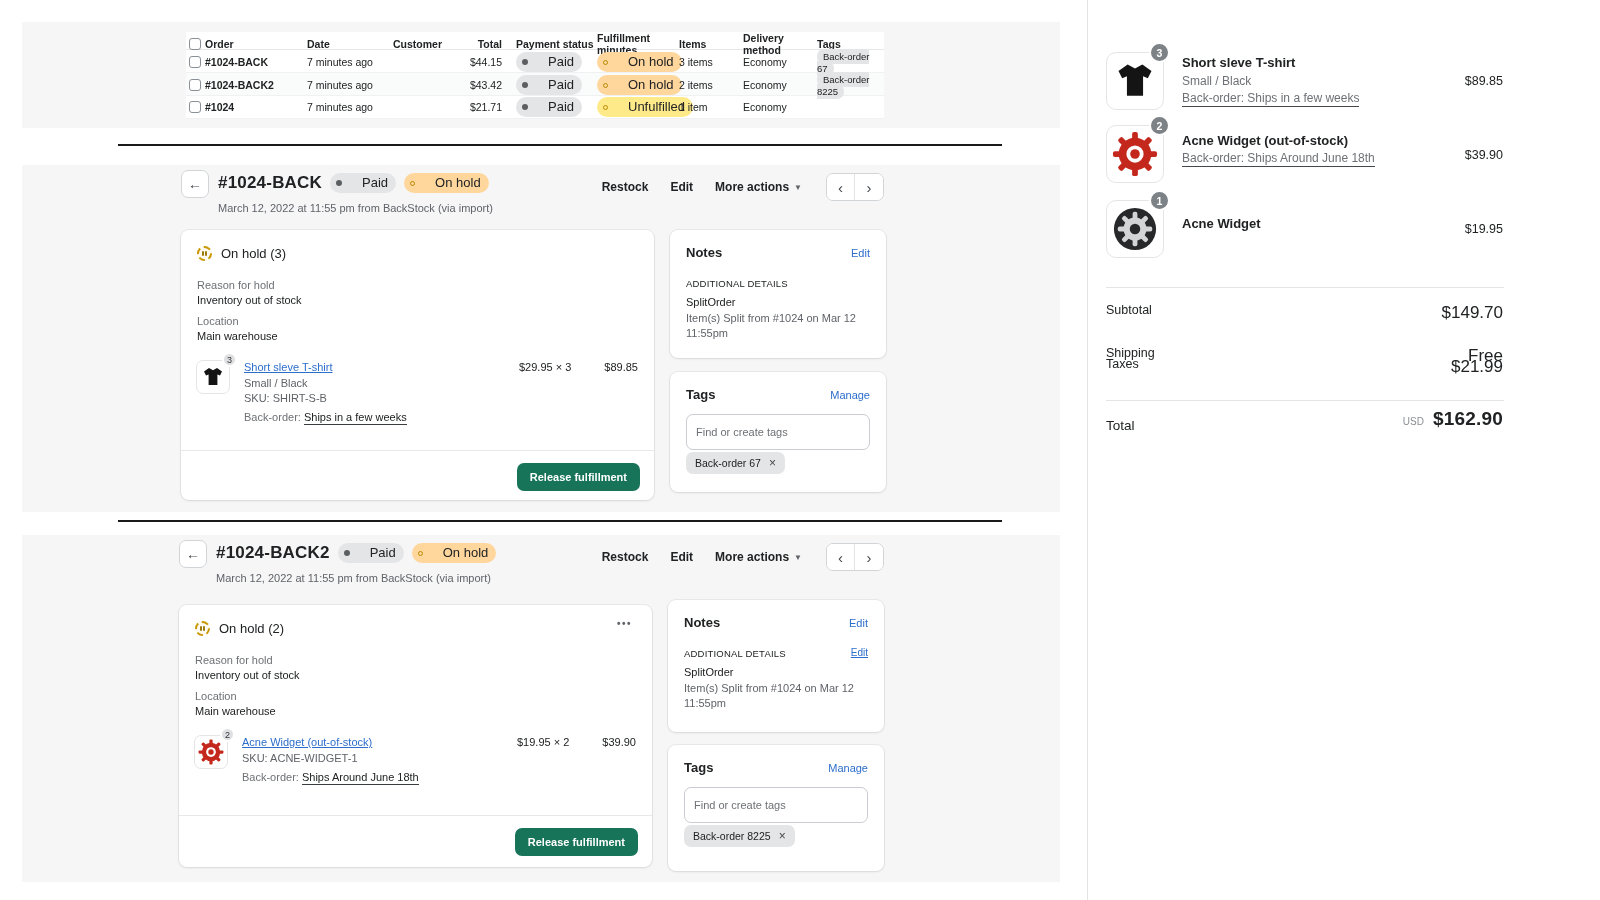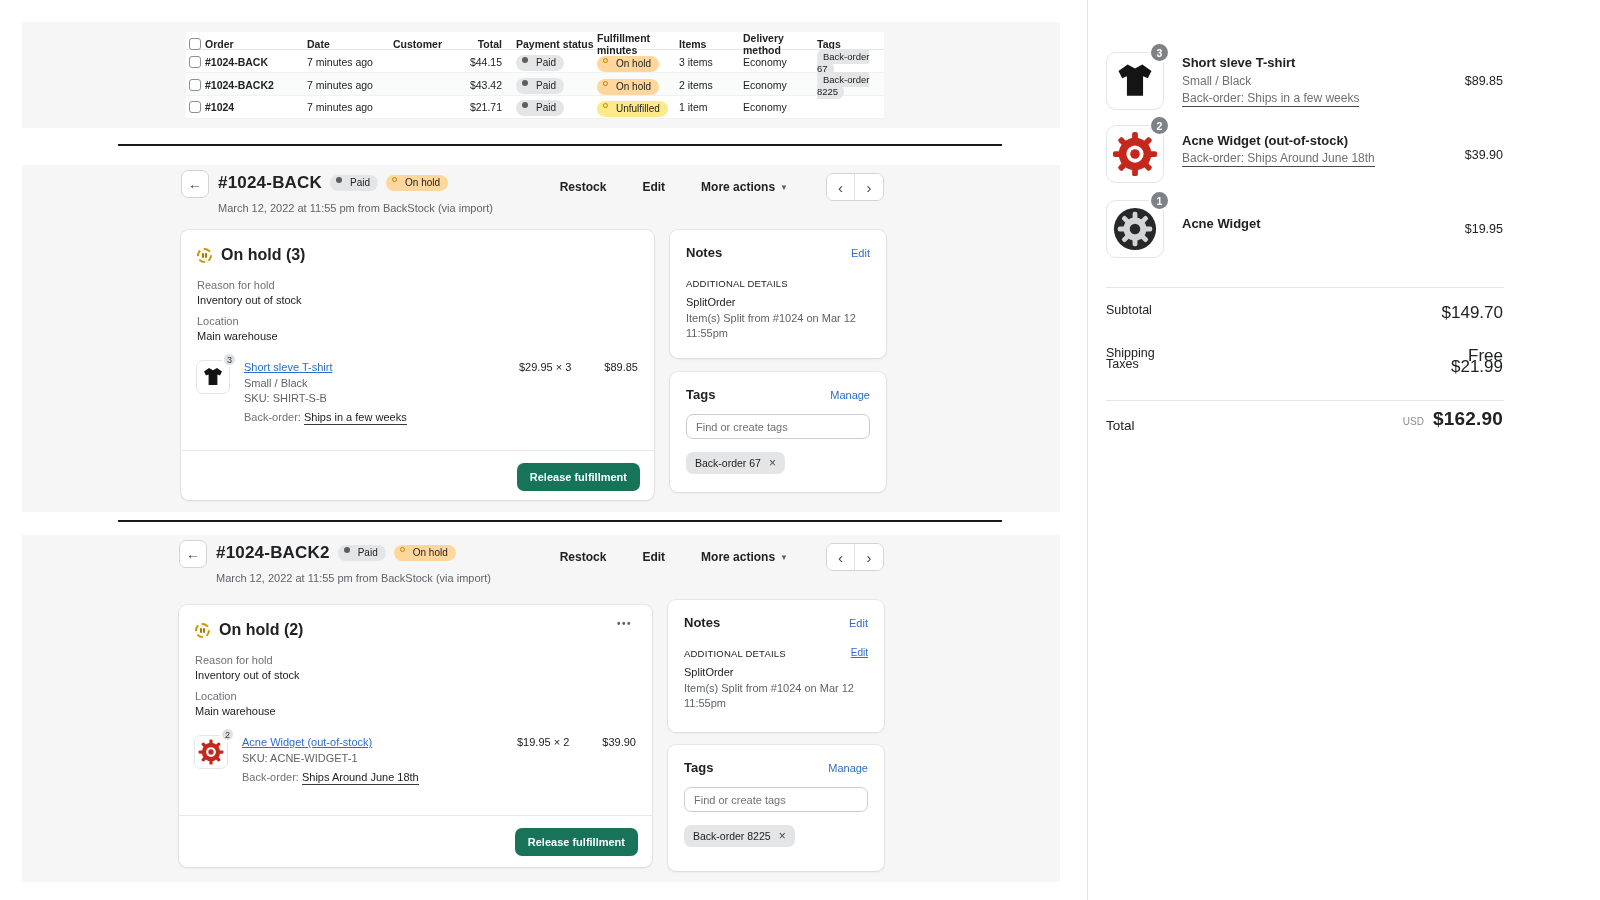--- a/index.html
+++ b/index.html
@@ -21,56 +21,56 @@
   
   .orders-table{position:absolute;left:164px;top:10px;width:698px;background:#fff;font-size:10.5px}
   .t-row{display:grid;grid-template-columns:19px 102px 86px 72px 51px 81px 82px 64px 74px 1fr;
          align-items:center;height:23px;border-bottom:1px solid #f0f1f2;}
   .t-head{height:18px;font-weight:700;border-bottom:1px solid #e6e7e9}
   .t-row:nth-child(3){background:#fafbfb}
   .cb{width:12px;height:12px;border:1.5px solid #8a9095;border-radius:3px;margin-left:3px;background:#fff;cursor:pointer}
   .c-order{font-weight:700}
   .c-total{text-align:right;padding-right:14px}
   .t-head .c-total{padding-right:14px}
-  .pill{display:inline-flex;align-items:flex-start;gap:8px;padding:2px 8px 2px 6px;border-radius:10px;
-        font-size:10px;color:#202223;width:max-content;line-height:1.2}
+  .pill{display:inline-flex;align-items:center;gap:20px;padding:2px 8px 2px 6px;border-radius:10px;
+        font-size:13px;color:#202223;width:max-content;line-height:1.2}
   .pill.gray{background:var(--gray-badge)}
   .pill.amber{background:var(--amber-badge)}
   .pill.yellow{background:var(--yellow-badge)}
   .dot{width:6px;height:6px;border-radius:50%;display:inline-block}
   .dot.filled{background:#5c5f62}
   .dot.ring{width:5px;height:5px;border:1.5px solid var(--amber-icon);background:transparent}
   .mini-chip{background:var(--gray-badge);border-radius:7px;padding:2px 6px;font-size:9.5px;width:max-content}
 
   
   .back-btn{position:absolute;left:159px;top:5px;width:28px;height:28px;background:#fff;border:1px solid #d2d5d8;
             border-radius:7px;font-size:14px;color:#42474c;display:flex;align-items:center;justify-content:center;cursor:pointer;padding:0}
   .sec-c .back-btn{left:157px}
   .title-wrap{position:absolute;left:196px;top:8px;display:flex;align-items:center;gap:8px}
   .sec-c .title-wrap{left:194px}
   .order-title{font-size:17px;margin:0;font-weight:700;letter-spacing:.2px}
   .subtitle{position:absolute;left:196px;top:37px;font-size:11px;color:#5f6368}
   .sec-c .subtitle{left:194px}
-  .head-actions{position:absolute;right:176px;top:8px;display:flex;align-items:center;gap:36px;font-size:12px;font-weight:700}
+  .head-actions{position:absolute;right:176px;top:8px;display:flex;align-items:center;gap:22px;font-size:12px;font-weight:700}
   .txt-btn{background:none;border:none;font:inherit;color:#202223;cursor:pointer;padding:0;display:flex;align-items:center}
   .caret{font-size:8px;margin-left:5px;color:#5f6368}
   .pager{display:flex;border:1px solid #d2d5d8;border-radius:7px;background:#fff;overflow:hidden;margin-left:2px}
   .pager button{width:28px;height:26px;border:none;background:#fff;font-size:15px;color:#42474c;cursor:pointer;padding:0;line-height:1}
   .pager button:first-child{border-right:1px solid #e1e3e5}
 
   
   .card{position:absolute;background:#fff;border-radius:8px;
         box-shadow:0 0 0 1px rgba(22,29,37,.06),0 1px 3px rgba(0,0,0,.08)}
   .hold-card{left:159px;top:65px;width:473px;height:270px}
   .sec-c .hold-card{left:157px;top:70px;height:262px}
   .hold-head{position:absolute;left:16px;top:16px;display:flex;align-items:center;gap:9px}
   .hold-icon{width:15px;height:15px;border:2px dashed #c99700;border-radius:50%;
              display:flex;align-items:center;justify-content:center;gap:1.5px;background:#fffaf0}
   .hold-icon i{width:1.5px;height:5px;background:#9c7a10;border-radius:1px}
-  .hold-title{font-size:16px;font-weight:700}
+  .hold-title{font-size:13px;font-weight:400}
   .dots-btn{position:absolute;right:14px;top:12px;color:#5f6368;letter-spacing:1.5px;font-size:10px;
             font-weight:700;background:none;border:none;cursor:pointer}
   .fieldlbl{position:absolute;left:16px;font-size:11px;color:#6d7175}
   .fieldval{position:absolute;left:16px;font-size:11px;color:#202223}
   .r1l{top:49px}.r1v{top:64px}.r2l{top:85px}.r2v{top:100px}
   .thumb{position:absolute;left:15px;top:130px;width:34px;height:34px;border:1px solid #e4e5e7;border-radius:7px;
          background:#fff;display:flex;align-items:center;justify-content:center}
   .qty-badge-sm{position:absolute;left:41px;top:122px;min-width:15px;height:15px;border-radius:8px;background:#dfe0e2;
                 border:2px solid #fff;display:flex;align-items:center;justify-content:center;font-size:9px;color:#33363a;padding:0 2px}
   .item-name{position:absolute;left:63px;top:131px;font-size:11px;color:var(--link);text-decoration:underline;cursor:pointer}
@@ -90,21 +90,21 @@
   .notes-card{left:648px;top:65px;width:216px;height:128px}
   .sec-c .notes-card{left:646px;height:132px}
   .tags-card{left:648px;top:207px;width:216px;height:120px}
   .sec-c .tags-card{left:646px;top:210px;height:126px}
   .card-title{position:absolute;left:16px;top:15px;font-size:13px;font-weight:700}
   .edit-link{position:absolute;right:16px;top:17px;font-size:11px;color:var(--link);cursor:pointer;background:none;border:none;padding:0}
   .addl{position:absolute;left:16px;top:48px;font-size:9.5px;font-weight:400;letter-spacing:.2px}
   .addl-edit{position:absolute;right:16px;top:47px;font-size:10px;color:var(--link);text-decoration:underline;cursor:pointer}
   .note1{position:absolute;left:16px;top:66px;font-size:11px}
   .note2{position:absolute;left:16px;top:81px;width:178px;font-size:11px;color:#5f6368;line-height:1.4}
-  .tag-input{position:absolute;left:16px;top:42px;width:184px;height:25px;border:1px solid #c9ccd0;border-radius:7px;
+  .tag-input{position:absolute;left:16px;top:42px;width:184px;height:36px;border:1px solid #c9ccd0;border-radius:7px;
              padding:0 9px;font-size:11px;color:#202223;font-family:inherit;background:#fff}
   .tag-input::placeholder{color:#6d7175}
   .tag-chip{position:absolute;left:16px;top:80px;background:var(--gray-badge);border-radius:7px;padding:5px 9px;
             font-size:10.5px;display:flex;gap:8px;align-items:center;width:max-content}
   .chip-x{color:#45484b;font-size:12px;cursor:pointer;line-height:1}
 
   
   .right-panel{position:absolute;left:1087px;top:0;width:513px;height:900px;border-left:1px solid #e1e3e5;background:#fff}
   .sum-thumb{position:absolute;left:18px;width:58px;height:58px;border:1px solid #e4e5e7;border-radius:10px;
              background:#fff;display:flex;align-items:center;justify-content:center}

